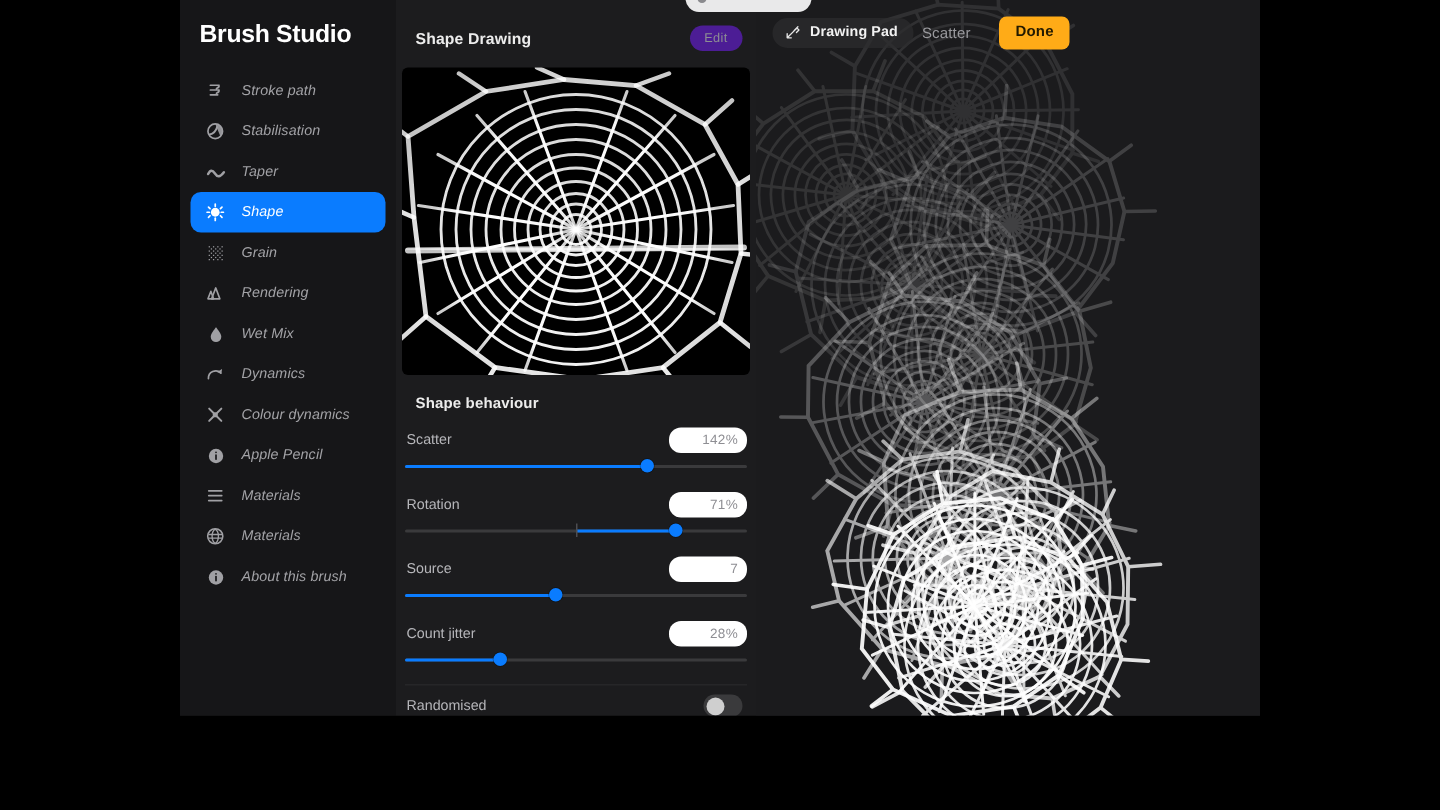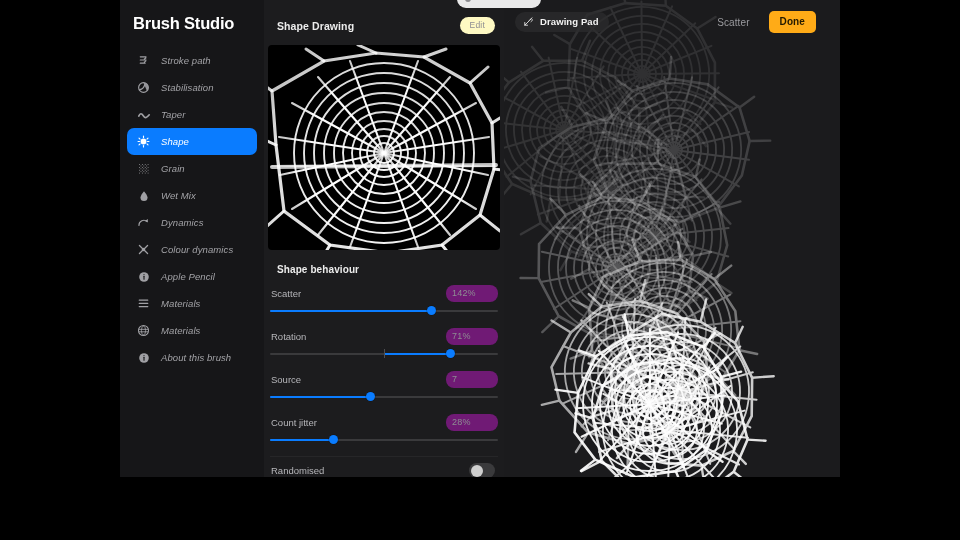--- a/index.html
+++ b/index.html
@@ -27,30 +27,30 @@
   .navitem .lbl{margin-left:9px;font-size:9.5px;color:#a3a3a7;letter-spacing:.1px;white-space:nowrap;}
   .navitem.active{background:#0a7cff;}
   .navitem.active .lbl{color:#fff;}
   .navitem.active .ic{color:#fff;}
   .navitem .ic svg{display:block;}
 
   
   .mid{width:240px;flex:0 0 240px;height:540px;background:#1c1c1e;position:relative;}
   .mid-head{display:flex;align-items:center;justify-content:space-between;padding:17px 9px 0 13px;}
   .mid-title{font-size:10.5px;font-weight:bold;color:#ececec;letter-spacing:.1px;}
-  .edit-btn{font-size:8.5px;color:#8e8e93;background:#fef9c3;border-radius:9px;padding:3px 10px 4px;
+  .edit-btn{font-size:8.5px;color:#8e8e93;background:#4c1d95;border-radius:9px;padding:3px 10px 4px;
             border:none;letter-spacing:.2px;}
   .shape-preview{margin:11px 4px 0 4px;height:205px;background:#000;border-radius:4px;position:relative;overflow:hidden;}
 
   .sec-title{font-size:10px;font-weight:bold;color:#ececec;padding:14px 0 0 13px;letter-spacing:.1px;}
 
   .ctl{margin:11px 6px 0 6px;position:relative;}
   .ctl-row{display:flex;align-items:center;justify-content:space-between;height:14px;}
   .ctl-lbl{font-size:9.5px;color:#b6b6ba;padding-left:1px;}
-  .ctl-val{font-size:9px;color:#8e8e93;background:#701a75;border-radius:8px;min-width:40px;text-align:left;
+  .ctl-val{font-size:9px;color:#8e8e93;background:#ffffff;border-radius:8px;min-width:40px;text-align:right;
            padding:3px 6px 4px;letter-spacing:.2px;}
   .slider{position:relative;height:13px;margin-top:5px;}
   .track{position:absolute;left:0;right:0;top:5px;height:2px;background:#3a3a3c;border-radius:1px;}
   .fill{position:absolute;left:0;top:5px;height:2px;background:#0a7cff;border-radius:1px;}
   .knob{position:absolute;top:1px;width:9px;height:9px;margin-left:-4.5px;border-radius:50%;background:#0a7cff;
         box-shadow:0 0 0 .5px rgba(0,0,0,.35);}
   .centertick{position:absolute;top:1px;width:1px;height:9px;background:#4d4d51;margin-left:-.5px;}
   .divider{height:1px;background:#262628;margin:9px 6px 0 6px;}
 
   .tg-row{display:flex;align-items:center;justify-content:space-between;margin:0 9px 0 7px;height:27px;}
@@ -59,22 +59,22 @@
   .toggle .tknob{position:absolute;top:1.5px;left:1.5px;width:12px;height:12px;border-radius:50%;background:#cfcfcf;}
 
   
   .footer-cut{position:absolute;left:4px;right:4px;bottom:-6px;height:22px;display:flex;gap:4px;}
   .footer-cut > div{flex:1;background:#242426;border-radius:5px;position:relative;}
   .footer-cut .ft-txt{position:absolute;right:9px;top:5px;font-size:8px;color:#6e6e73;}
 
   
   .pad{flex:1;height:540px;background:#1c1c1e;position:relative;overflow:hidden;}
   .pad-canvas{position:absolute;inset:0;background:#1b1b1d;}
-  .pad-head{position:absolute;left:0;top:0;right:14px;height:44px;display:flex;align-items:center;
-            justify-content:space-between;padding:0 10px 0 11px;box-sizing:border-box;z-index:10;}
+  .pad-head{position:absolute;left:0;top:0;right:0;height:44px;display:flex;align-items:center;
+            justify-content:flex-start;padding:0 10px 0 11px;box-sizing:border-box;z-index:10;}
   .pad-chip{display:flex;align-items:center;gap:6px;background:rgba(44,44,46,.72);border-radius:11px;
             padding:4px 10px 5px 8px;}
   .pad-chip .lbl{font-size:9.5px;font-weight:bold;color:#f2f2f2;letter-spacing:.1px;}
   .pad-actions{display:flex;align-items:center;gap:13px;}
   .cancel-btn{font-size:10px;color:#9a9a9e;background:none;border:none;letter-spacing:.1px;}
   .done-btn{font-size:10px;font-weight:bold;color:#231a00;background:#ffab17;border:none;border-radius:5px;
             padding:5px 11px 6px;letter-spacing:.1px;}
 
   svg{overflow:visible;}
 </style>
@@ -164,20 +164,29 @@
                   <rect x="7.199999999999999" y="11" width="1.1" height="1.1"></rect>
                   <rect x="11" y="11" width="1.1" height="1.1"></rect>
                   <rect x="1.5" y="12.899999999999999" width="1.1" height="1.1"></rect>
                   <rect x="5.3" y="12.899999999999999" width="1.1" height="1.1"></rect>
                   <rect x="9.1" y="12.899999999999999" width="1.1" height="1.1"></rect>
                   <rect x="12.899999999999999" y="12.899999999999999" width="1.1" height="1.1"></rect>
                 </g>
               </svg>
             </span>
             <span class="lbl">Grain</span>
+          </div>
+          <div class="navitem">
+            <span class="ic">
+              <svg width="13" height="13" viewBox="0 0 16 16">
+                <path d="M5 12.6 L8.4 3.6 L11.8 12.6 Z" stroke="currentColor" stroke-width="1.3" fill="none" stroke-linejoin="round"></path>
+                <path d="M2 12.6 L4.4 6.4 L6.6 12.6 Z" stroke="currentColor" stroke-width="1.3" fill="none" stroke-linejoin="round"></path>
+              </svg>
+            </span>
+            <span class="lbl">Rendering</span>
           </div>
           <div class="navitem">
             <span class="ic">
               <svg width="12" height="12" viewBox="0 0 16 16">
                 <path d="M8 1.6 C8 1.6 3.3 7.1 3.3 10 a4.7 4.7 0 0 0 9.4 0 C12.7 7.1 8 1.6 8 1.6Z" fill="currentColor"></path>
               </svg>
             </span>
             <span class="lbl">Wet Mix</span>
           </div>
           <div class="navitem">

